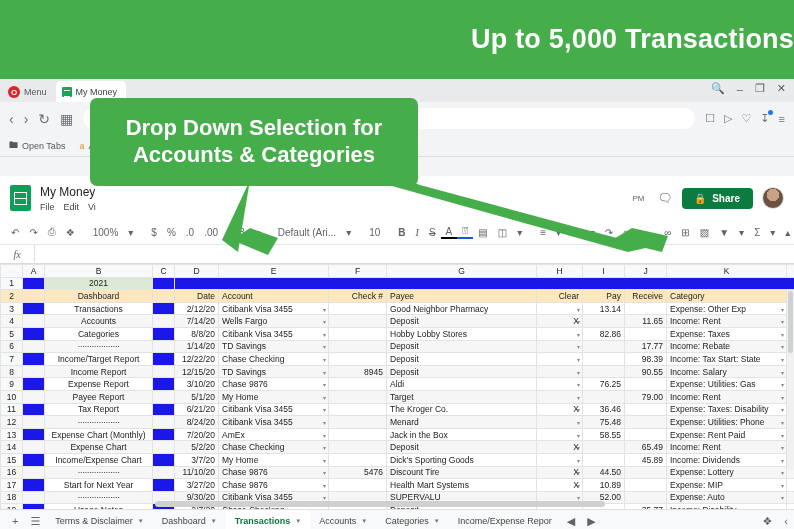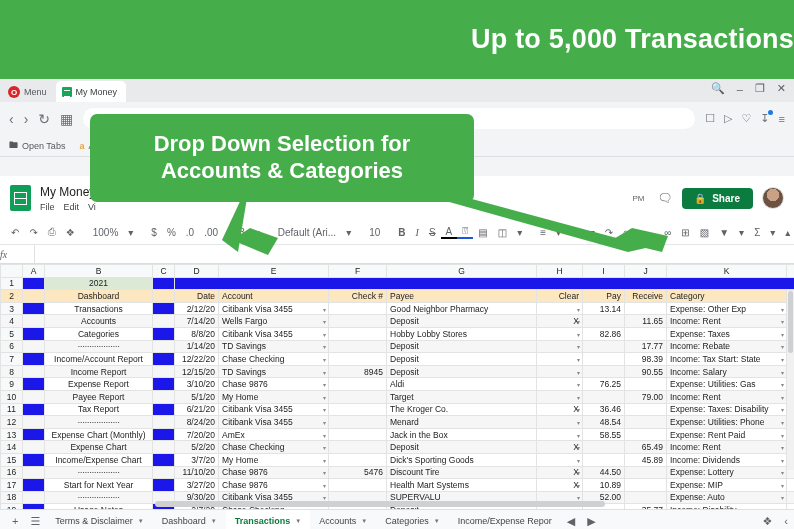--- a/index.html
+++ b/index.html
@@ -119,21 +119,21 @@
   .tb-b { font-weight: bold; }
   .tb-i { font-style: italic; font-family: "Liberation Serif", serif; }
   .tb-s { text-decoration: line-through; }
   .tb-A { border-bottom: 2px solid #000; }
   .tb-fill { border-bottom: 2px solid #1a56d6; }
 
   .fxbar {
     height: 19px; background: #fff; display: flex; align-items: center;
     border-bottom: 1px solid #dadce0; font-size: 10px; color: #5f6368;
   }
-  .fx-label { width: 34px; font-style: italic; font-family: Liberation Serif, serif; }
+  .fx-label { width: 34px; text-align: center; font-style: italic; font-family: Liberation Serif, serif; }
   .fx-input { flex: 1; border-left: 1px solid #e0e0e0; height: 100%; }
 
   
   .grid-wrap { position: relative; height: 245px; background: #fff; overflow: hidden; }
   table.grid { border-collapse: collapse; table-layout: fixed; width: 794px; }
   table.grid td, table.grid th {
     border: 1px solid #e2e3e3; font-size: 8.5px; color: #222;
     height: 12.6px; padding: 0 3px; overflow: hidden; white-space: nowrap;
     font-weight: normal; vertical-align: middle;
   }
@@ -180,21 +180,21 @@
     padding: 5px 9px; color: #444; display: flex; align-items: center; gap: 5px;
     white-space: nowrap; height: 100%;
   }
   .stab.active { background: #fff; color: #0b7b40; font-weight: bold; }
   .stab .car { font-size: 6px; color: #777; }
   .sheettabs .ic { padding: 0 6px; color: #5f6368; font-size: 11px; }
   .stabs-right { margin-left: auto; display: flex; align-items: center; gap: 12px; color: #5f6368; font-size: 11px; }
 
   
   .callout {
-    position: absolute; left: 90px; top: 114px; width: 384px; height: 88px;
+    position: absolute; left: 90px; top: 98px; width: 328px; height: 88px;
     background: #45ae4a; border-radius: 7px; z-index: 40;
     display: flex; flex-direction: column; align-items: center; justify-content: center;
     color: #fff; font-size: 22px; font-weight: bold; line-height: 1.22; text-align: center;
   }
   .arrow-svg { position: absolute; left: 0; top: 0; z-index: 39; pointer-events: none; }
 </style>
 </head>
 <body>
 
 <div id="page">
@@ -441,21 +441,21 @@
             <td>Deposit</td>
             <td class="t-c dd"></td>
             <td class="t-r"></td>
             <td class="t-r">17.77</td>
             <td class="dd">Income: Rebate</td>
             <td></td>
           </tr>
           <tr>
             <td class="rowhdr">7</td>
             <td class="c-sel"></td>
-            <td class="c-link">Income/Account Report</td>
+            <td class="c-link">Income/Target Report</td>
             <td class="c-sel"></td>
             <td class="t-r">12/22/20</td>
             <td class="dd">Chase Checking</td>
             <td class="t-r"></td>
             <td>Deposit</td>
             <td class="t-c dd"></td>
             <td class="t-r"></td>
             <td class="t-r">98.39</td>
             <td class="dd">Income: Tax Start: State</td>
             <td></td>
@@ -523,21 +523,21 @@
           <tr class="alt">
             <td class="rowhdr">12</td>
             <td class="c-sel"></td>
             <td class="c-dots">··················</td>
             <td class="c-sel"></td>
             <td class="t-r">8/24/20</td>
             <td class="dd">Citibank Visa 3455</td>
             <td class="t-r"></td>
             <td>Menard</td>
             <td class="t-c dd"></td>
-            <td class="t-r">48.54</td>
+            <td class="t-r">75.48</td>
             <td class="t-r"></td>
             <td class="dd">Expense: Utilities: Phone</td>
             <td></td>
           </tr>
           <tr>
             <td class="rowhdr">13</td>
             <td class="c-sel"></td>
             <td class="c-link">Expense Chart (Monthly)</td>
             <td class="c-sel"></td>
             <td class="t-r">7/20/20</td>

